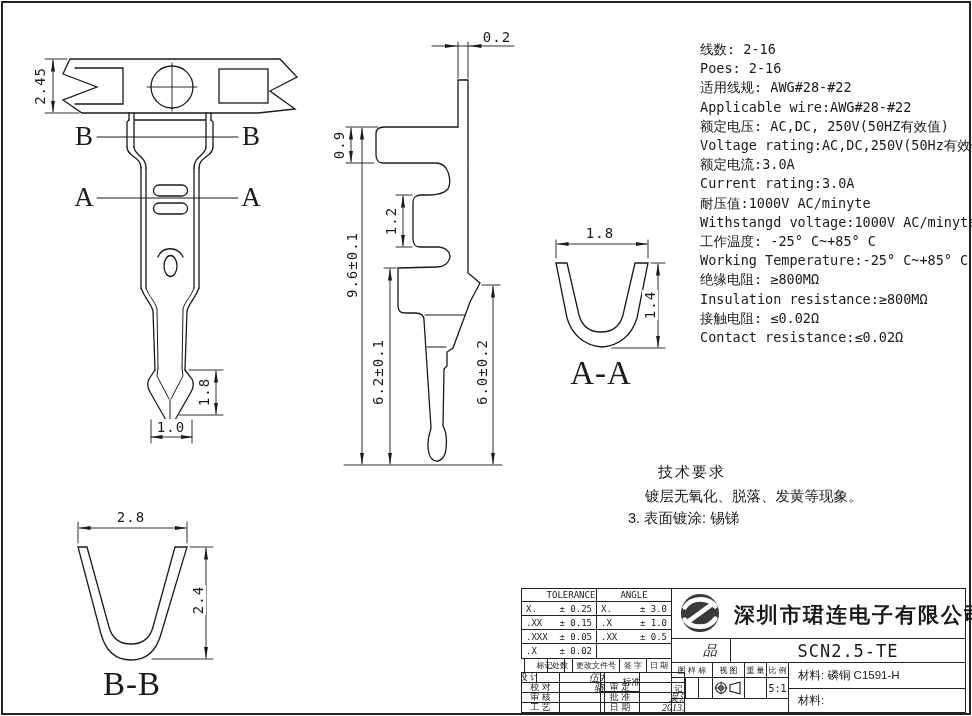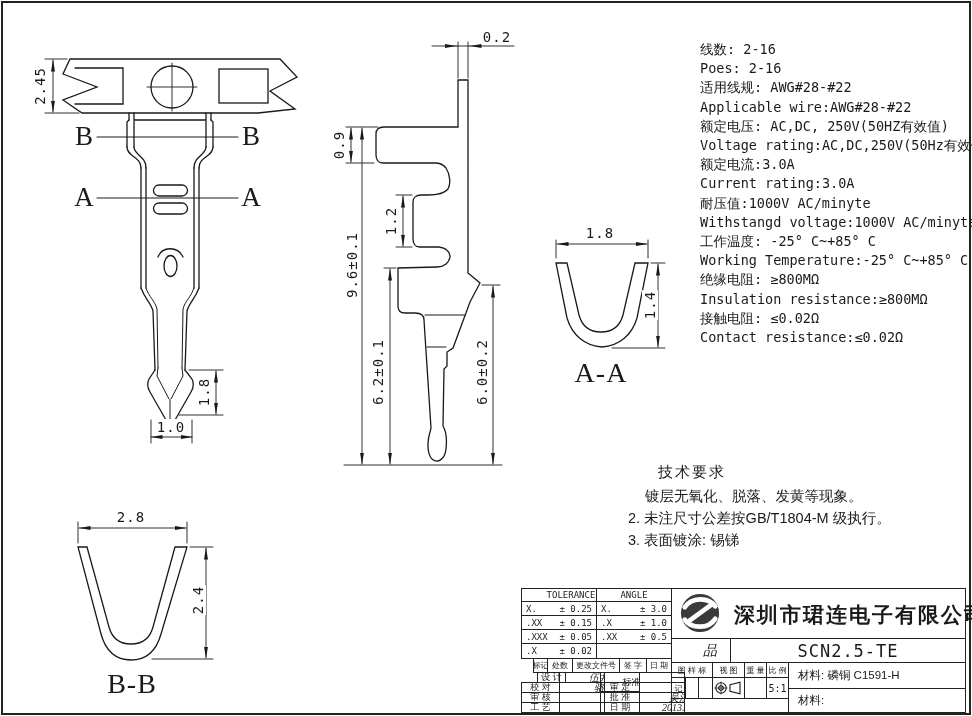--- a/index.html
+++ b/index.html
@@ -7,21 +7,21 @@
          font-family:"Liberation Sans",sans-serif;color:#1a1a1a;}
   .frame{position:absolute;left:1px;top:1px;width:966px;height:710px;border:2px solid #222;}
   svg.linework{position:absolute;left:0;top:0;}
   .txt{position:absolute;white-space:pre;}
   .dim{position:absolute;transform:translate(-50%,-50%);font-family:"DejaVu Sans Mono",monospace;
        font-size:14px;letter-spacing:1px;white-space:pre;background:#fff;padding:0 1px;}
   .dim.rot{transform:translate(-50%,-50%) rotate(-90deg);}
   .secletter{position:absolute;transform:translate(-50%,-50%);font-family:"Liberation Serif",serif;
        font-size:27px;}
   .seclabel{position:absolute;transform:translate(-50%,-50%);font-family:"Liberation Serif",serif;
-       font-size:28px;letter-spacing:1px;}
+       font-size:33px;letter-spacing:1px;}
   .specs{position:absolute;left:700px;top:40px;font-family:"DejaVu Sans Mono",monospace;
        font-size:13.5px;line-height:19.2px;}
   .specs div{white-space:pre;}
   .tech-title{position:absolute;left:658px;top:463px;font-size:15px;letter-spacing:2px;}
   .tech{position:absolute;left:628px;top:485px;font-size:14.5px;line-height:22px;}
   .tech div{white-space:pre;}
   .tech div.indent{padding-left:17px;}
   
   .tb{position:absolute;left:521px;top:588px;width:445px;height:125px;font-size:9px;}
   .tb .cell{position:absolute;border:1px solid #222;box-sizing:border-box;
@@ -171,21 +171,20 @@
     <div>Working Temperature:-25° C~+85° C</div>
     <div>绝缘电阻: ≥800MΩ</div>
     <div>Insulation resistance:≥800MΩ</div>
     <div>接触电阻: ≤0.02Ω</div>
     <div>Contact resistance:≤0.02Ω</div>
   </div>
 
   <div class="tech-title">技术要求</div>
   <div class="tech">
     <div class="indent">镀层无氧化、脱落、发黄等现象。</div>
-    <div>2. 未注尺寸公差按GB/T1804-M 级执行。</div>
     <div>3. 表面镀涂: 锡锑</div>
   </div>
 
   <div class="tb">
 
     <div class="cell mono" style="left:0;top:0;width:76px;height:14px;padding-left:24px;">TOLERANCE</div>
     <div class="cell mono" style="left:75px;top:0;width:76px;height:14px;">ANGLE</div>
 
     <div class="cell mono between" style="left:0;top:13px;width:76px;height:15px;">
       <span>X.</span><span>± 0.25</span>
@@ -205,27 +204,27 @@
     <div class="cell mono between" style="left:75px;top:41px;width:76px;height:15px;">
       <span>.XX</span><span>± 0.5</span>
     </div>
     <div class="cell mono between" style="left:0;top:55px;width:76px;height:16px;">
       <span>.X</span><span>± 0.02</span>
     </div>
     <div class="cell mono between" style="left:75px;top:55px;width:76px;height:16px;">
       <span></span><span></span>
     </div>
 
-    <div class="cell small" style="left:12px;top:70px;width:15px;height:15px;">标记</div>
+    <div class="cell small" style="left:3px;top:70px;width:41px;height:15px;">标记</div>
     <div class="cell small" style="left:26px;top:70px;width:26px;height:15px;">处数</div>
     <div class="cell small" style="left:51px;top:70px;width:48px;height:15px;">更改文件号</div>
     <div class="cell small" style="left:98px;top:70px;width:28px;height:15px;">签 字</div>
     <div class="cell small" style="left:125px;top:70px;width:26px;height:15px;">日 期</div>
 
-    <div class="cell" style="left:16px;top:84px;width:29px;height:11px;">设 计</div>
+    <div class="cell" style="left:0;top:84px;width:16px;height:11px;">设 计</div>
     <div class="cell name" style="left:38px;top:84px;width:42px;height:11px;">伍井平</div>
     <div class="cell" style="left:79px;top:84px;width:40px;height:20px;padding-left:32px;">标准化</div>
     <div class="cell name" style="left:118px;top:84px;width:33px;height:11px;"></div>
 
     <div class="cell" style="left:0;top:94px;width:39px;height:11px;">校 对</div>
     <div class="cell name" style="left:38px;top:94px;width:42px;height:11px;">骆伟</div>
     <div class="cell" style="left:79px;top:94px;width:40px;height:11px;">审 定</div>
     <div class="cell name" style="left:118px;top:94px;width:33px;height:11px;"></div>
 
     <div class="cell" style="left:0;top:104px;width:39px;height:11px;">审 核</div>

